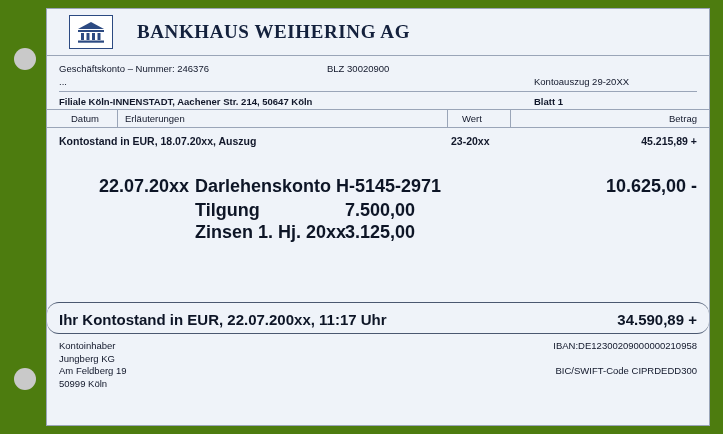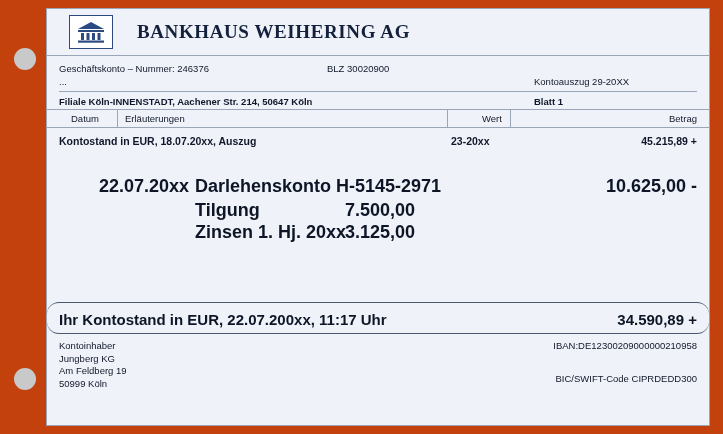--- a/index.html
+++ b/index.html
@@ -10,21 +10,21 @@
     width: 723px;
     height: 434px;
     background: #ffffff;
     font-family: "Liberation Sans", sans-serif;
     overflow: hidden;
   }
   #page {
     position: relative;
     width: 723px;
     height: 434px;
-    background: #c2410c;
+    background: #4d7c0f;
   }
   
   .hole {
     position: absolute;
     left: 14px;
     width: 22px;
     height: 22px;
     border-radius: 50%;
     background: #c9c9c9;
   }
@@ -124,21 +124,21 @@
     font-size: 9.5px;
     color: #11172a;
   }
   .colhead .c {
     position: absolute;
     top: 3px;
     line-height: 11px;
   }
   .colhead .c-datum { left: 24px; }
   .colhead .c-erl { left: 78px; }
-  .colhead .c-wert { left: 435px; }
+  .colhead .c-wert { left: 415px; }
   .colhead .c-betrag { right: 12px; }
   .vline {
     position: absolute;
     top: 0;
     bottom: 0;
     width: 1px;
     background: #9aa5b8;
   }
   .vline.v1 { left: 70px; }
   .vline.v2 { left: 400px; }
@@ -201,21 +201,21 @@
     top: 6px;
     line-height: 12.5px;
   }
   .footer .right {
     position: absolute;
     right: 12px;
     top: 6px;
     text-align: right;
     line-height: 12.5px;
   }
-  .footer .right .line2 { margin-top: 20px; }
+  .footer .right .line2 { margin-top: 12px; }
 </style>
 </head>
 <body>
 
 <div id="page">
 
   <div class="hole top"></div>
   <div class="hole bottom"></div>
 
   <div class="statement">

